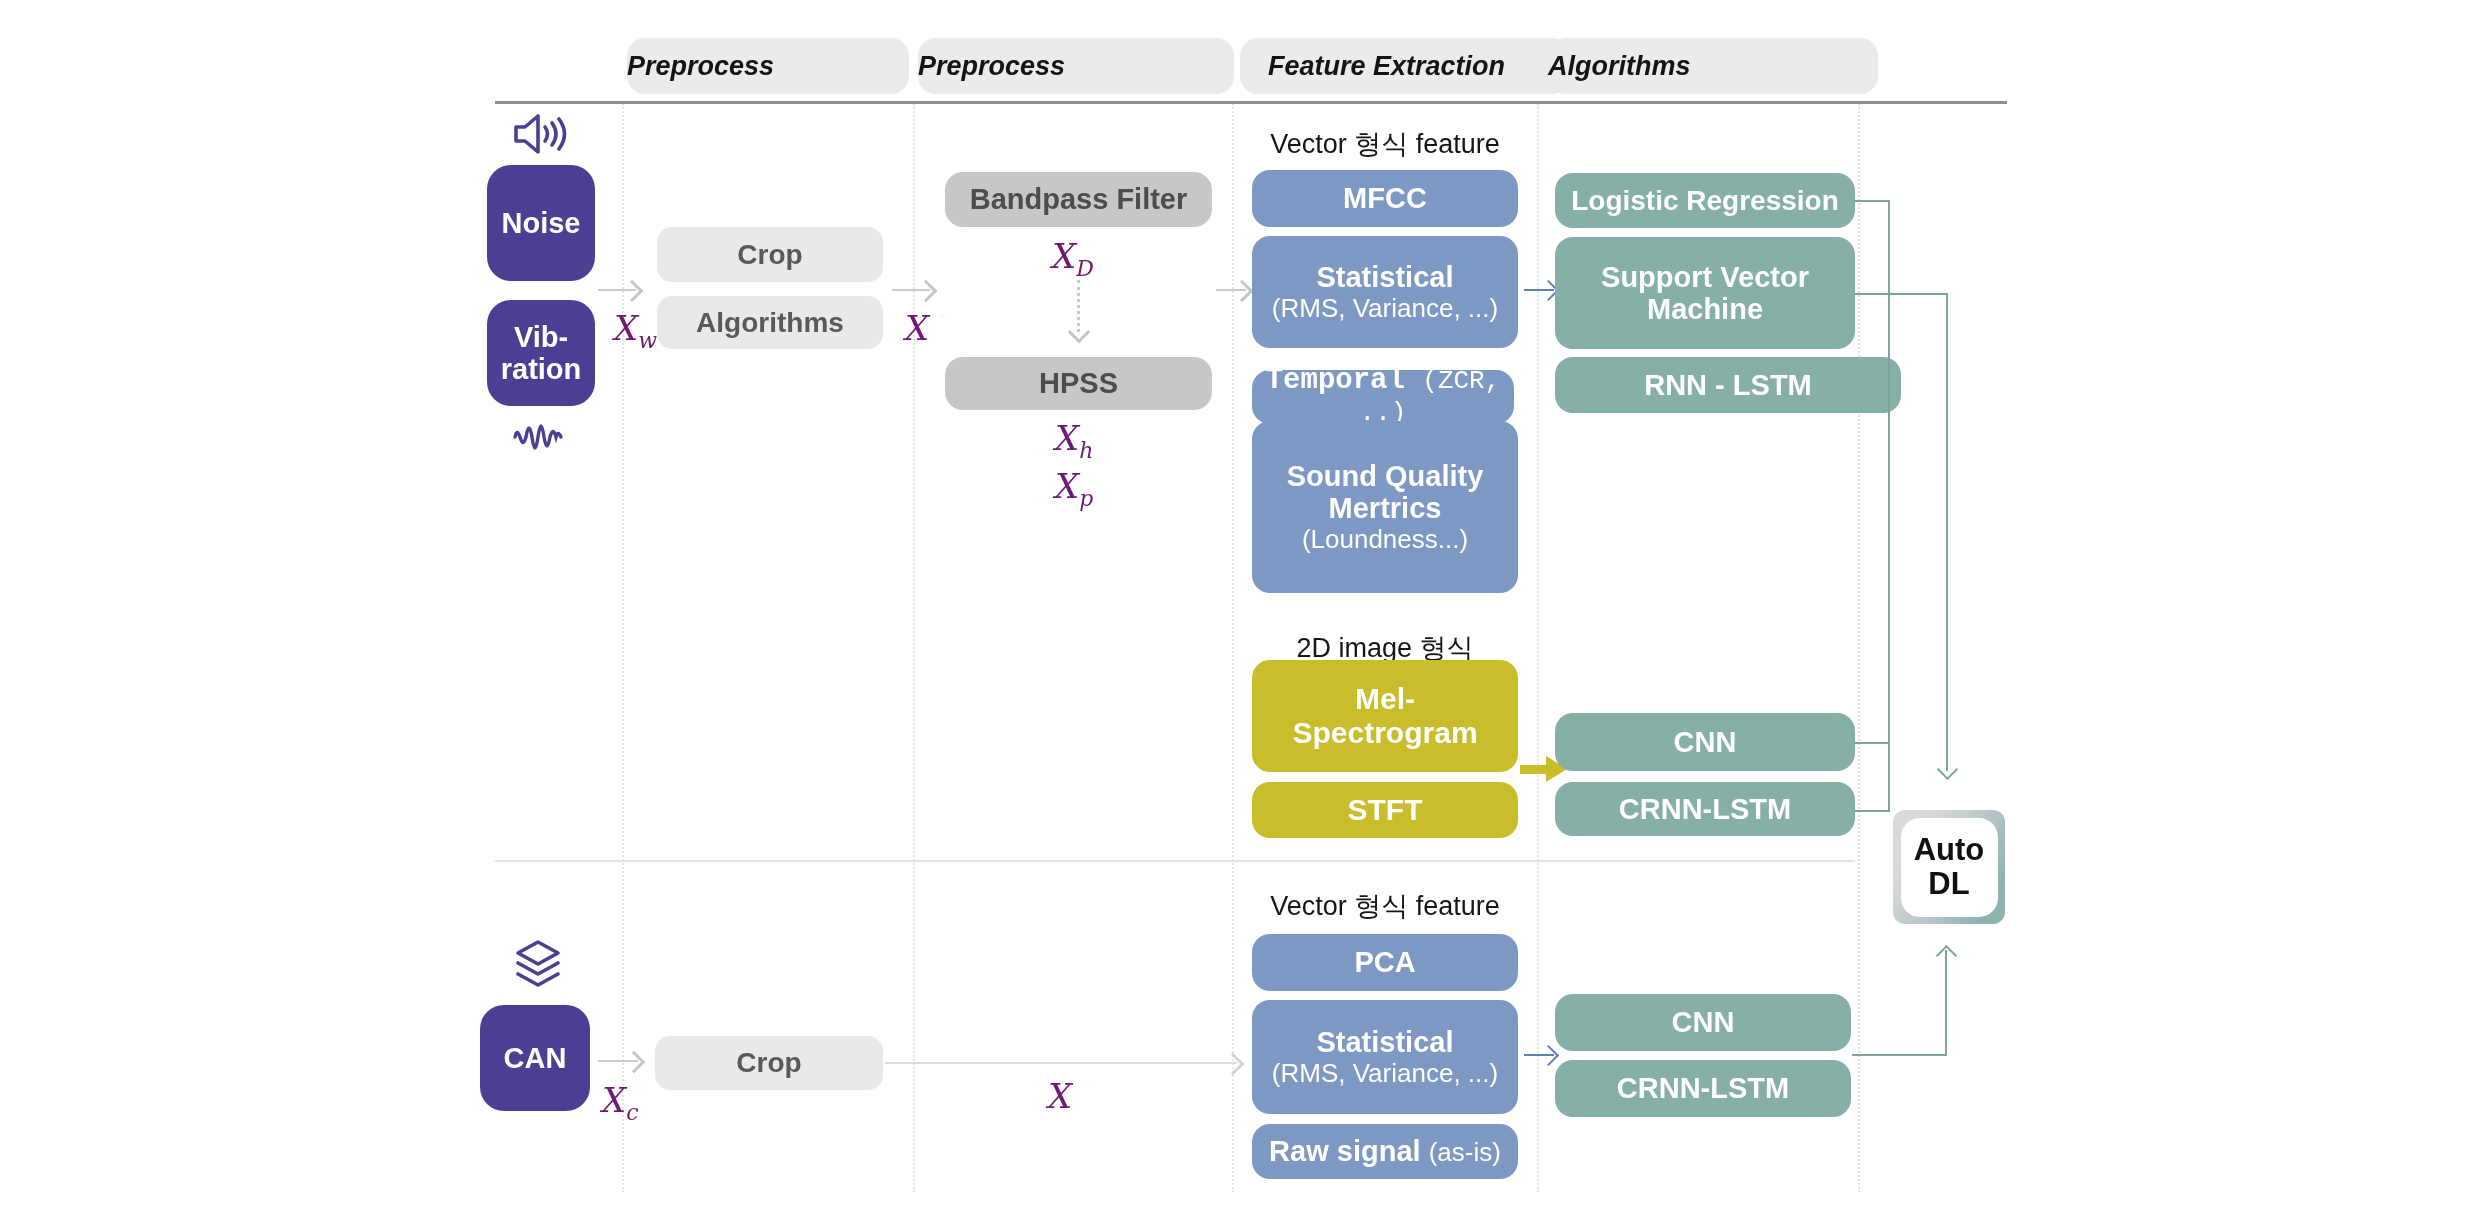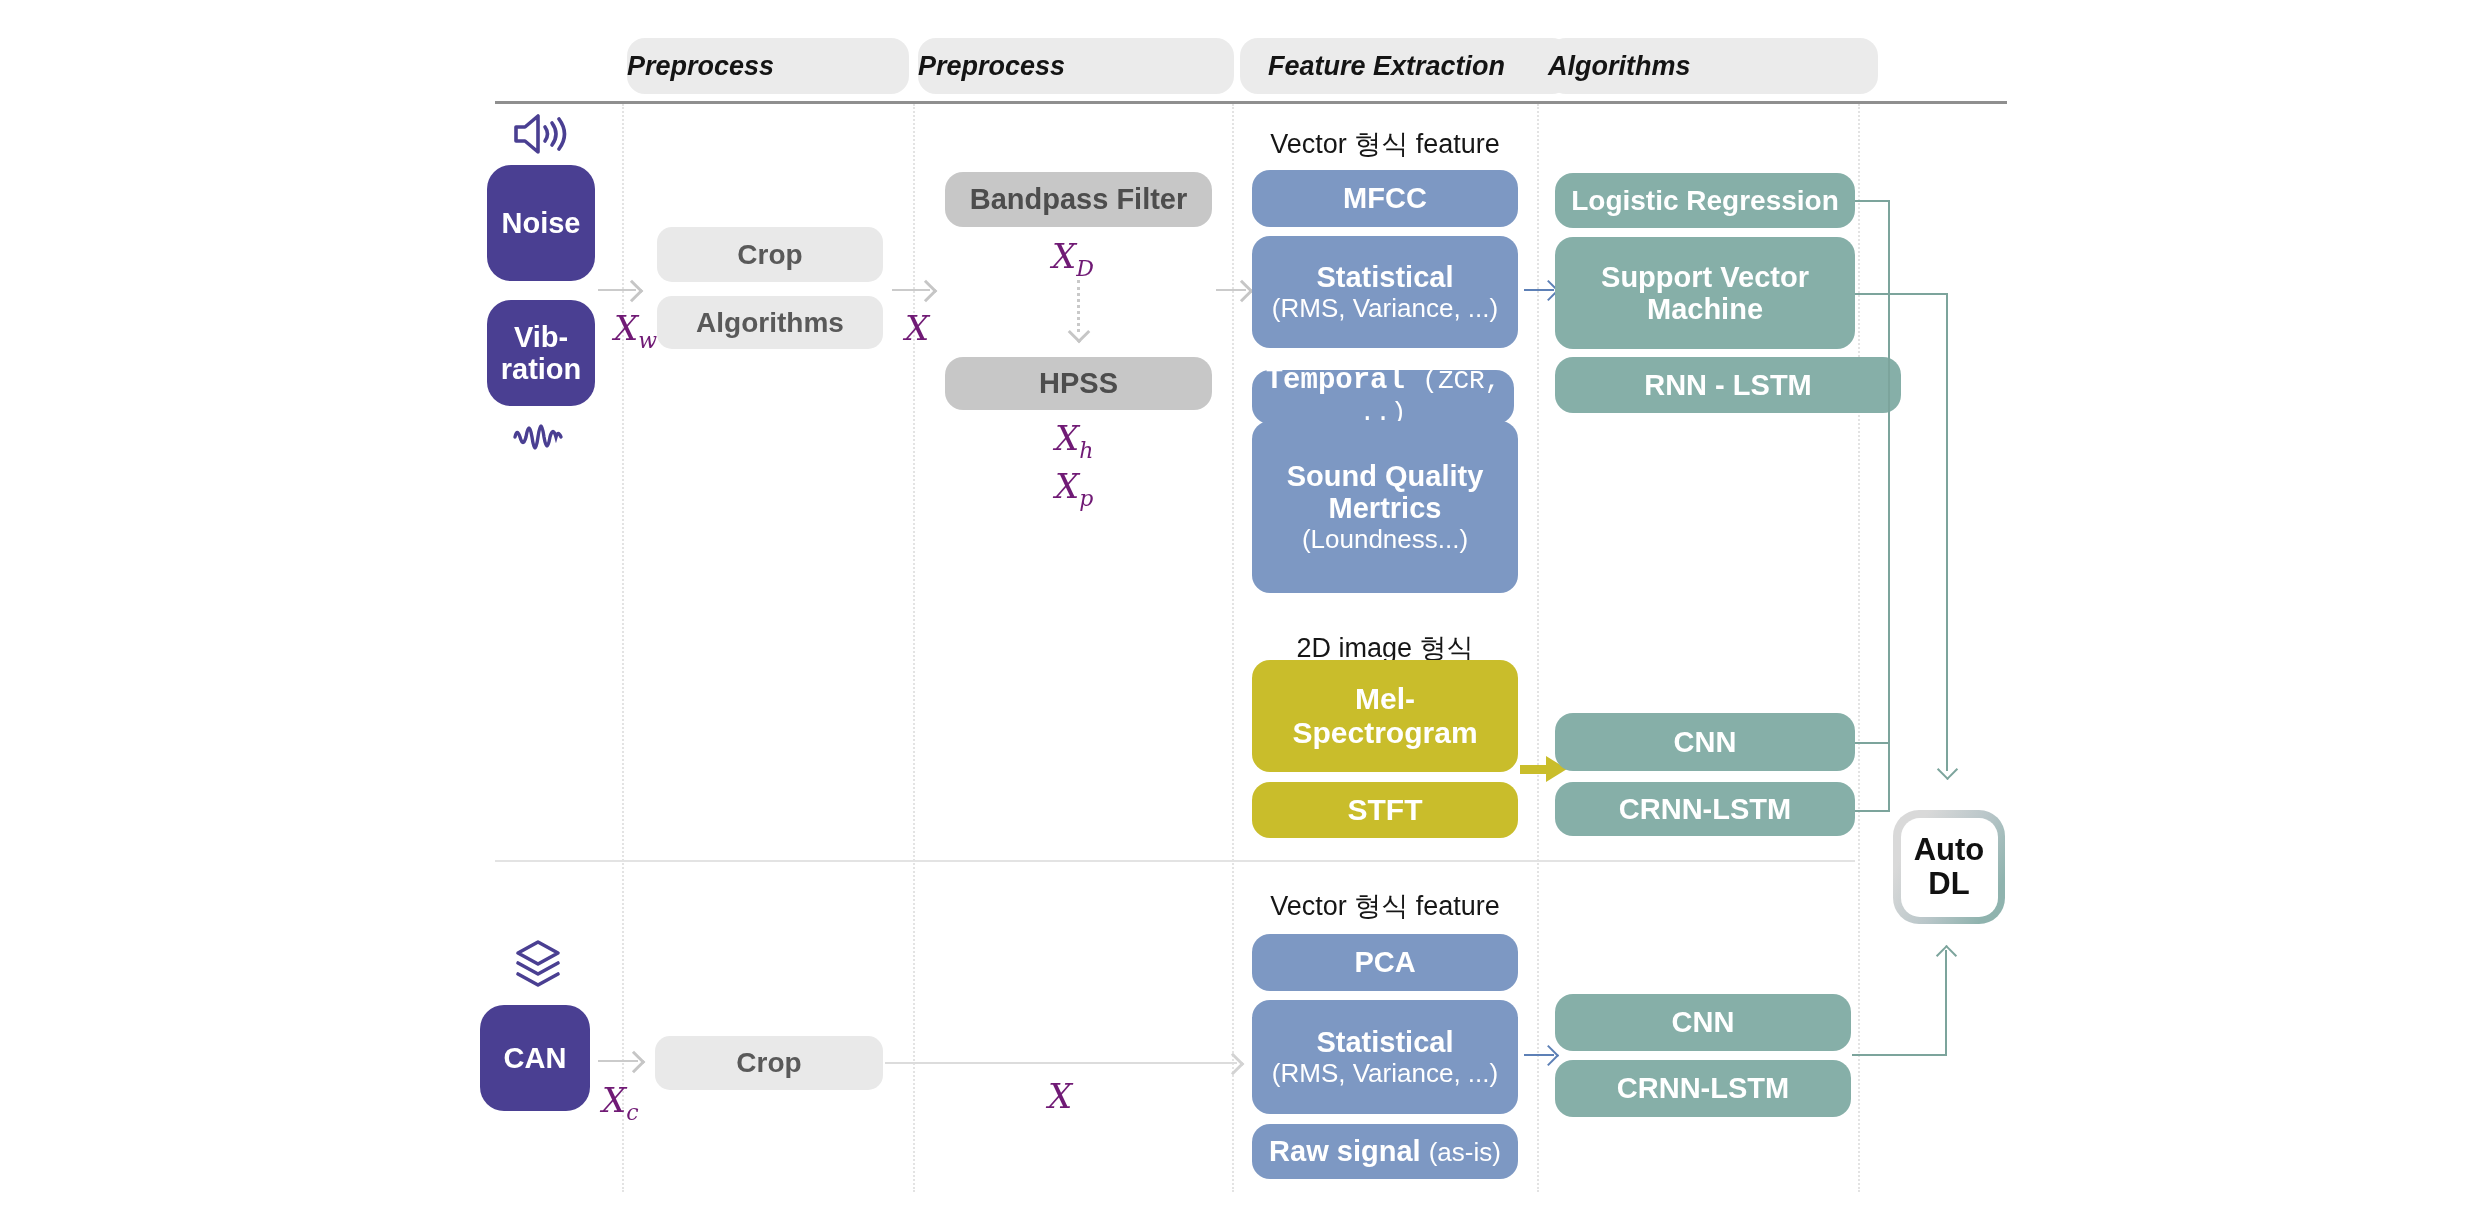--- a/index.html
+++ b/index.html
@@ -31,21 +31,21 @@
   .vline{position:absolute;width:2px;background:#7ca49c;}
   .chev{position:absolute;width:13px;height:13px;border-top:3px solid #c6c6c6;border-right:3px solid #c6c6c6;}
   .chev.right{transform:rotate(45deg);}
   .chev.down{transform:rotate(135deg);}
   .chev.up{transform:rotate(-45deg);}
   .chev.blue-c{border-color:#5d80b6;border-width:2.5px;}
   .chev.teal-c{border-color:#7ca49c;border-width:2.5px;}
   .dotline{position:absolute;width:0;border-left:3px dotted #c9c9c9;}
   .sep{position:absolute;height:2px;background:#e3e3e3;}
   
-  .autodl{position:absolute;border-radius:26px;background:linear-gradient(120deg,#d9d9d9 20%,#b9c6c9 55%,#8fb3ae 85%);
+  .autodl{position:absolute;border-radius:12px;background:linear-gradient(120deg,#d9d9d9 20%,#b9c6c9 55%,#8fb3ae 85%);
           display:flex;align-items:center;justify-content:center;}
   .autodl-inner{width:calc(100% - 15px);height:calc(100% - 15px);background:#fff;border-radius:19px;
           display:flex;align-items:center;justify-content:center;text-align:center;
           font-weight:bold;font-size:31px;color:#111;line-height:1.1;}
   svg{display:block;}
 </style>
 </head>
 <body>
 
 <div id="canvas">

